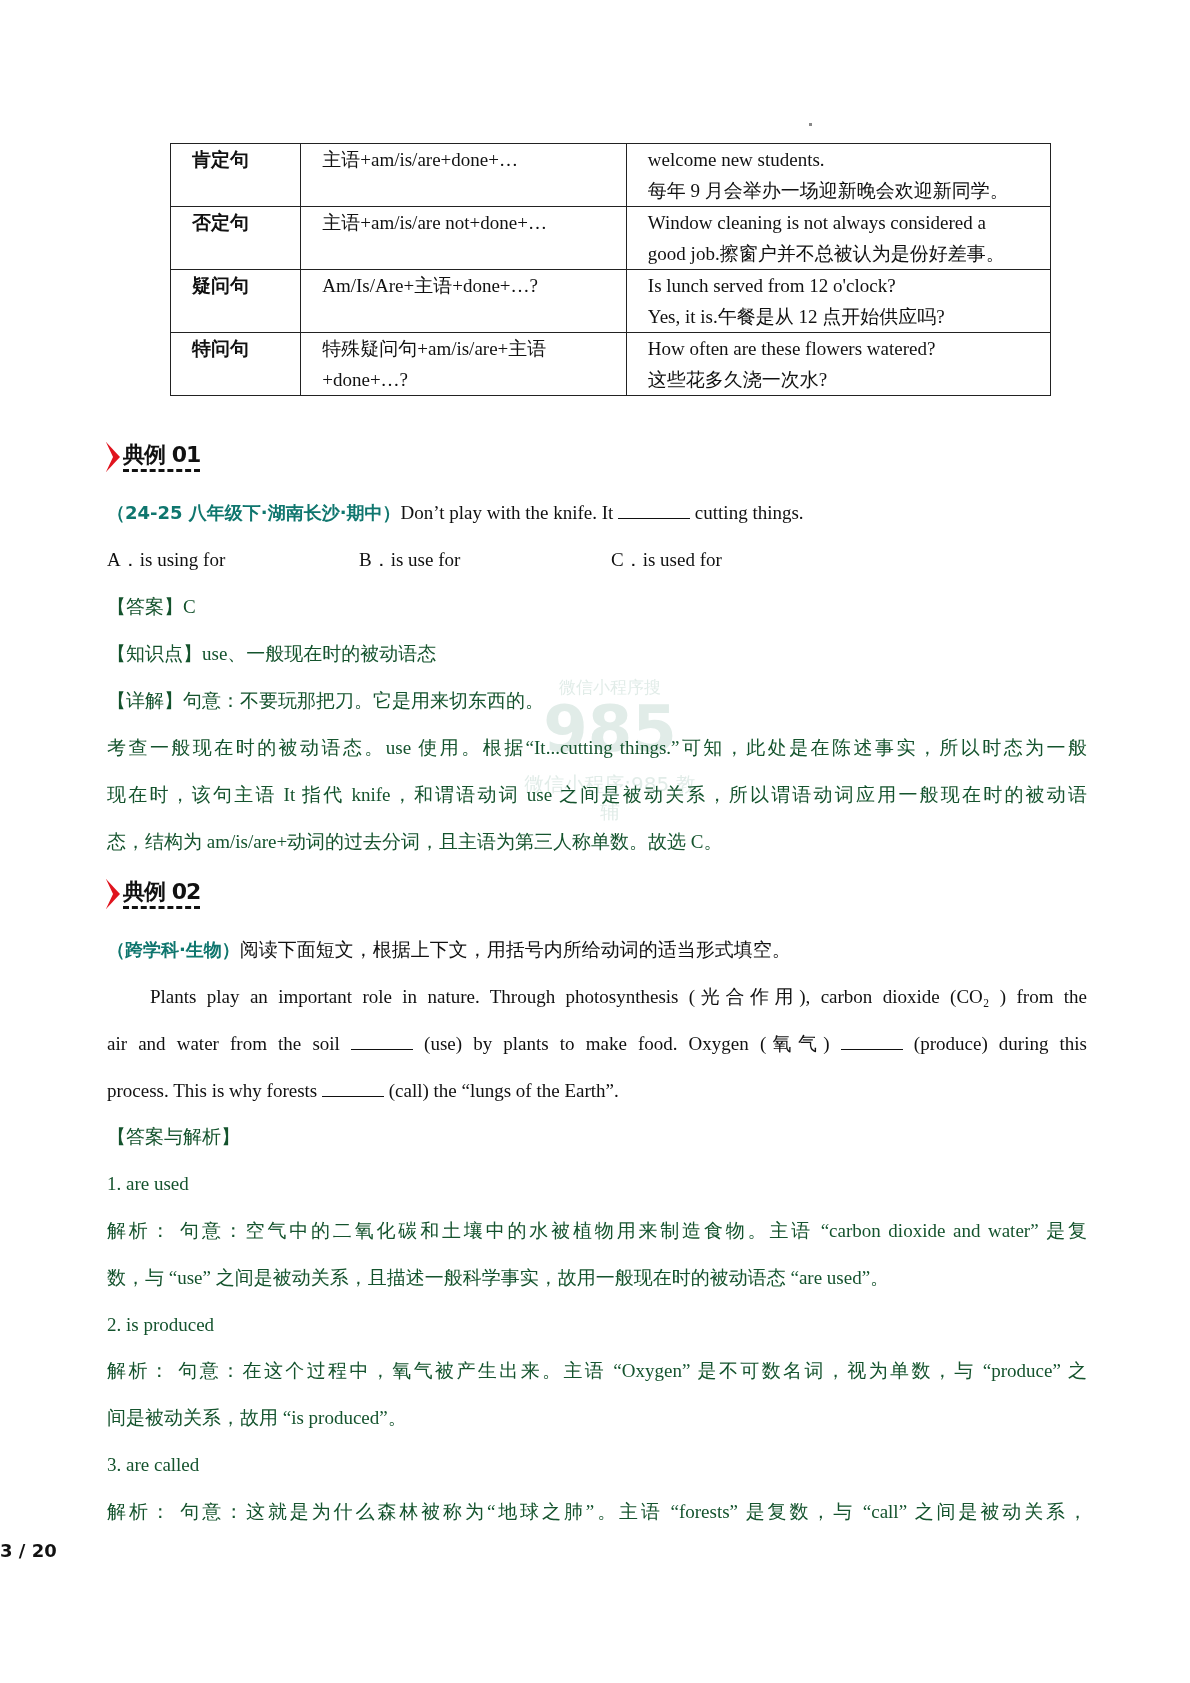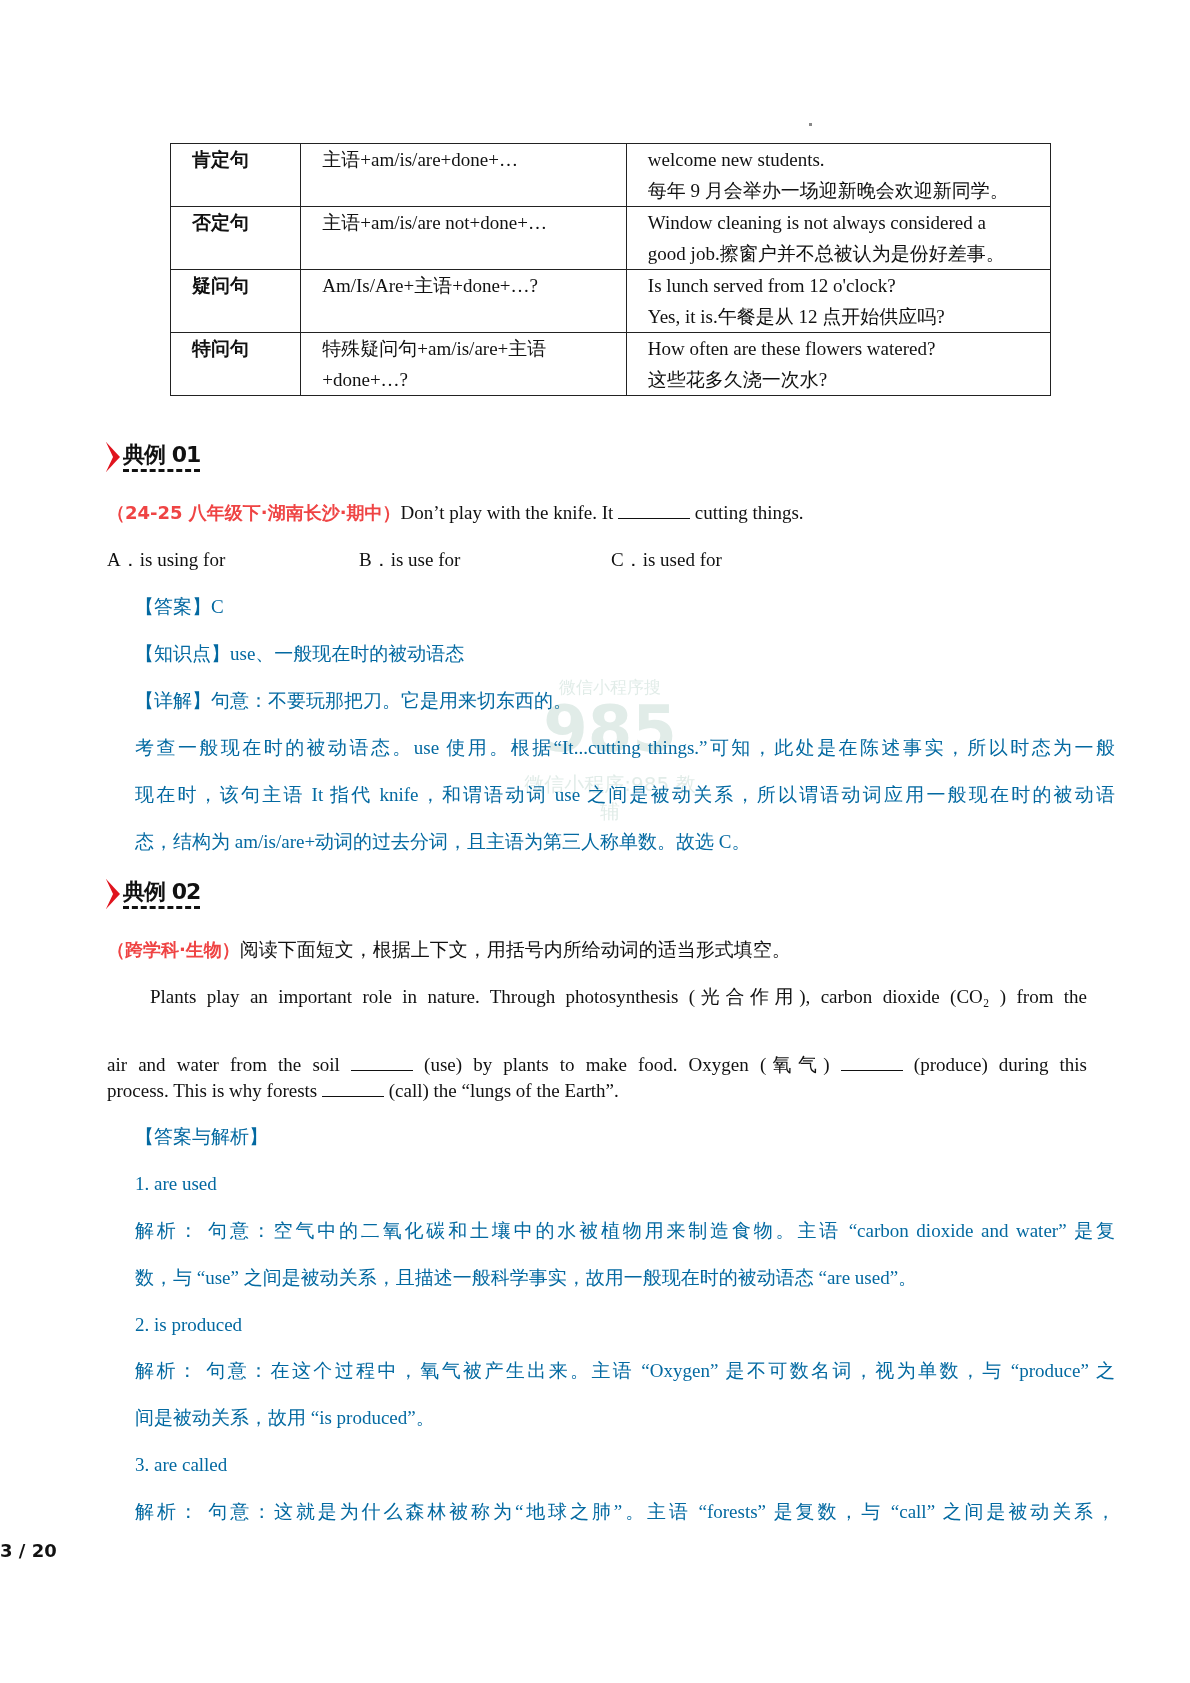--- a/index.html
+++ b/index.html
@@ -40,22 +40,22 @@
     border-left: 7px solid #fff;
   }
   .example-heading .title {
     font-family: "DejaVu Sans", "Liberation Sans", sans-serif; font-weight: bold; font-size: 22px;
     letter-spacing: -1px; border-bottom: 3px dashed #111; line-height: 26px; padding-bottom: 1px;
   }
 
   .line {
     position: absolute; left: 107px; font-size: 19px; white-space: nowrap; line-height: 26px;
   }
-  .src { color: #ef4444; font-family: "DejaVu Sans", "Liberation Sans", sans-serif; font-weight: bold; font-size: 18px; }
-  .red { color: #0369a1; margin-left: 28px; }
+  .src { color: #0f766e; font-family: "DejaVu Sans", "Liberation Sans", sans-serif; font-weight: bold; font-size: 18px; }
+  .red { color: #14532d; }
   .blank { display: inline-block; border-bottom: 1.5px solid #111; vertical-align: baseline; height: 18px; }
 
   .justify-line {
     position: absolute; left: 107px; width: 980px; font-size: 19px; line-height: 26px;
     text-align: justify; text-align-last: justify; white-space: nowrap;
   }
 
   .watermark {
     position: absolute; left: 520px; top: 672px; width: 180px; height: 170px;
     color: rgba(120, 170, 150, 0.22); text-align: center; pointer-events: none;
@@ -162,21 +162,21 @@
     <span class="arrow"></span>
     <span class="title">典例 02</span>
   </div>
 
   <div class="line" style="top:937px;">
     <span class="src">（跨学科·生物）</span><span>阅读下面短文，根据上下文，用括号内所给动词的适当形式填空。</span>
   </div>
 
   <div class="justify-line" style="top:984px; left:150px; width:937px;">Plants play an important role in nature. Through photosynthesis (光合作用), carbon dioxide (CO₂ ) from the</div>
 
-  <div class="justify-line" style="top:1031px;margin-top:21px;">
+  <div class="justify-line" style="top:1031px;">
     <span>air and water from the soil </span><span class="blank" style="width:62px;"></span><span> (use) by plants to make food. Oxygen (氧气) </span><span class="blank" style="width:62px;"></span><span> (produce) during this</span>
   </div>
 
   <div class="line" style="top:1078px;">
     <span>process. This is why forests </span><span class="blank" style="width:62px;"></span><span> (call) the “lungs of the Earth”.</span>
   </div>
 
   <div class="line red" style="top:1124px;">【答案与解析】</div>
 
   <div class="line red" style="top:1171px;">1.  are used</div>

